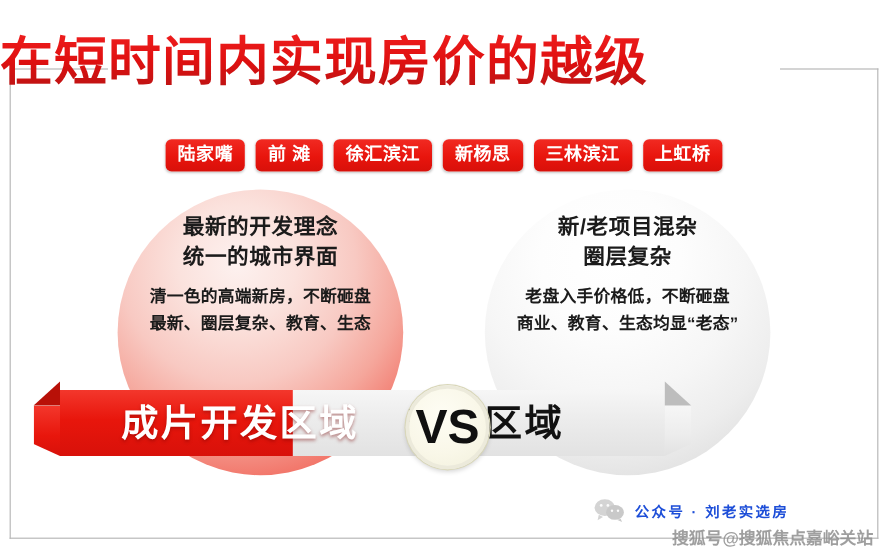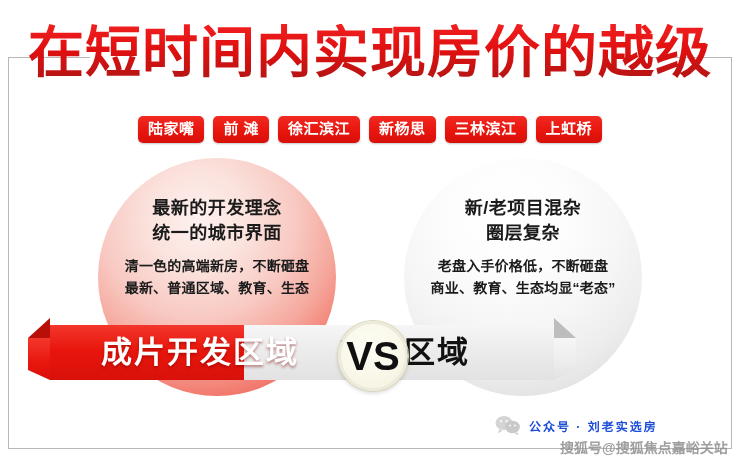--- a/index.html
+++ b/index.html
@@ -23,22 +23,22 @@
   .frame-left{left:8px;top:57px;width:1px;height:392px;}
   .frame-bottom{left:8px;top:448px;width:724px;height:1px;}
   .frame-right{left:731px;top:57px;width:1px;height:392px;}
   .frame-top-l{left:8px;top:57px;width:82px;height:1px;}
   .frame-top-r{left:650px;top:57px;width:82px;height:1px;}
 
   
   .title{
     position:absolute;
     left:0;top:24px;width:740px;
-    text-align:center;
-    font-size:56px;
+    text-align:left;
+    font-size:44px;
     font-weight:bold;
     letter-spacing:1px;
     line-height:58px;
     background:linear-gradient(180deg,#f02020 0%,#e01010 45%,#b01515 100%);
     -webkit-background-clip:text;
     background-clip:text;
     color:transparent;
     -webkit-text-fill-color:transparent;
     white-space:nowrap;
   }
@@ -85,21 +85,21 @@
     position:absolute;
     top:158px;
     width:290px;
     text-align:center;
     color:#1b1b1b;
   }
   .st-left{left:72px;}
   .st-right{left:378px;}
   .s-head{
     font-size:18px;font-weight:bold;line-height:25px;
-    margin-top:38px;letter-spacing:0.5px;
+    margin-top:19px;letter-spacing:0.5px;
   }
   .s-body{
     font-size:14px;line-height:22px;margin-top:9px;font-weight:bold;
     letter-spacing:0.2px;
   }
 
   
   .banner-wrap{position:absolute;left:0;top:325px;width:604px;height:62px;}
 
   .ribbon{
@@ -208,21 +208,21 @@
   <div class="sphere sphere-left"></div>
   <div class="sphere sphere-right"></div>
 
   <div class="sphere-text st-left">
     <div class="s-head">
       <div>最新的开发理念</div>
       <div>统一的城市界面</div>
     </div>
     <div class="s-body">
       <div>清一色的高端新房，不断砸盘</div>
-      <div>最新、普通区域、教育、生态</div>
+      <div>最新、圈层复杂、教育、生态</div>
     </div>
   </div>
 
   <div class="sphere-text st-right">
     <div class="s-head">
       <div>新/老项目混杂</div>
       <div>圈层复杂</div>
     </div>
     <div class="s-body">
       <div>老盘入手价格低，不断砸盘</div>

